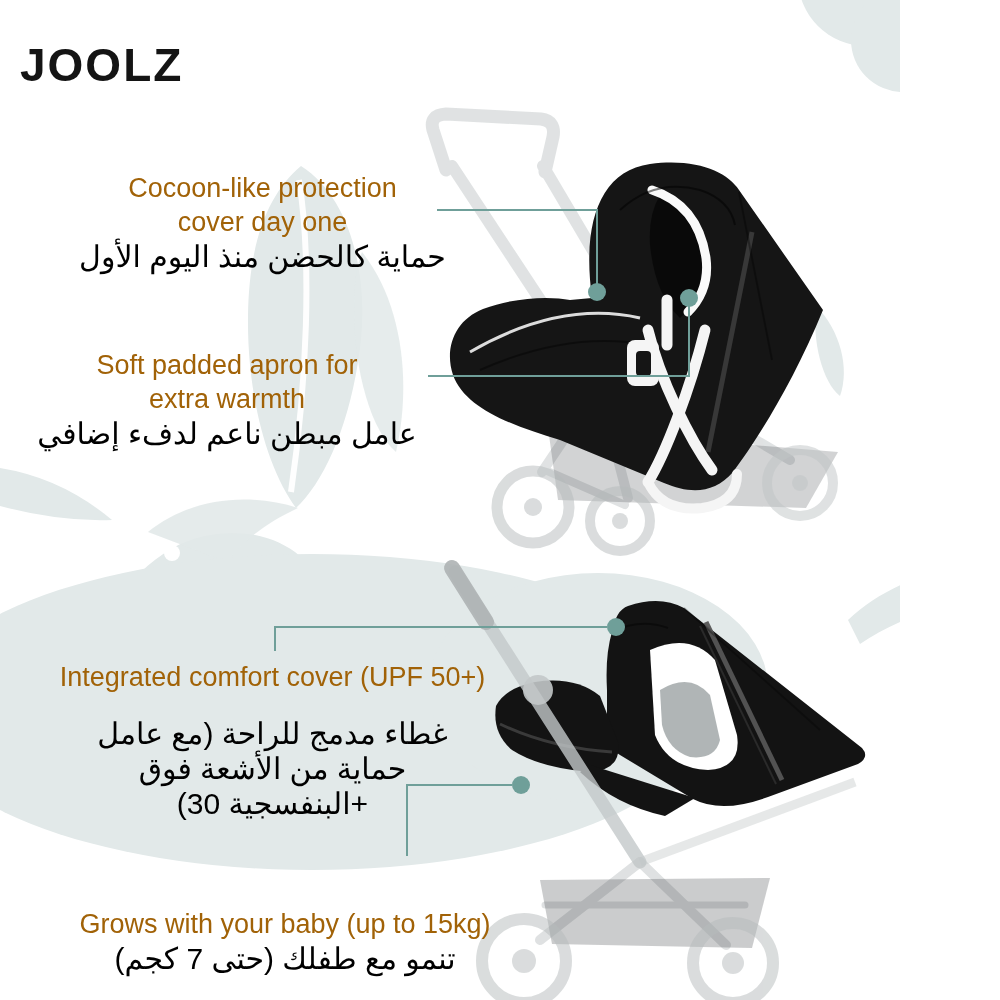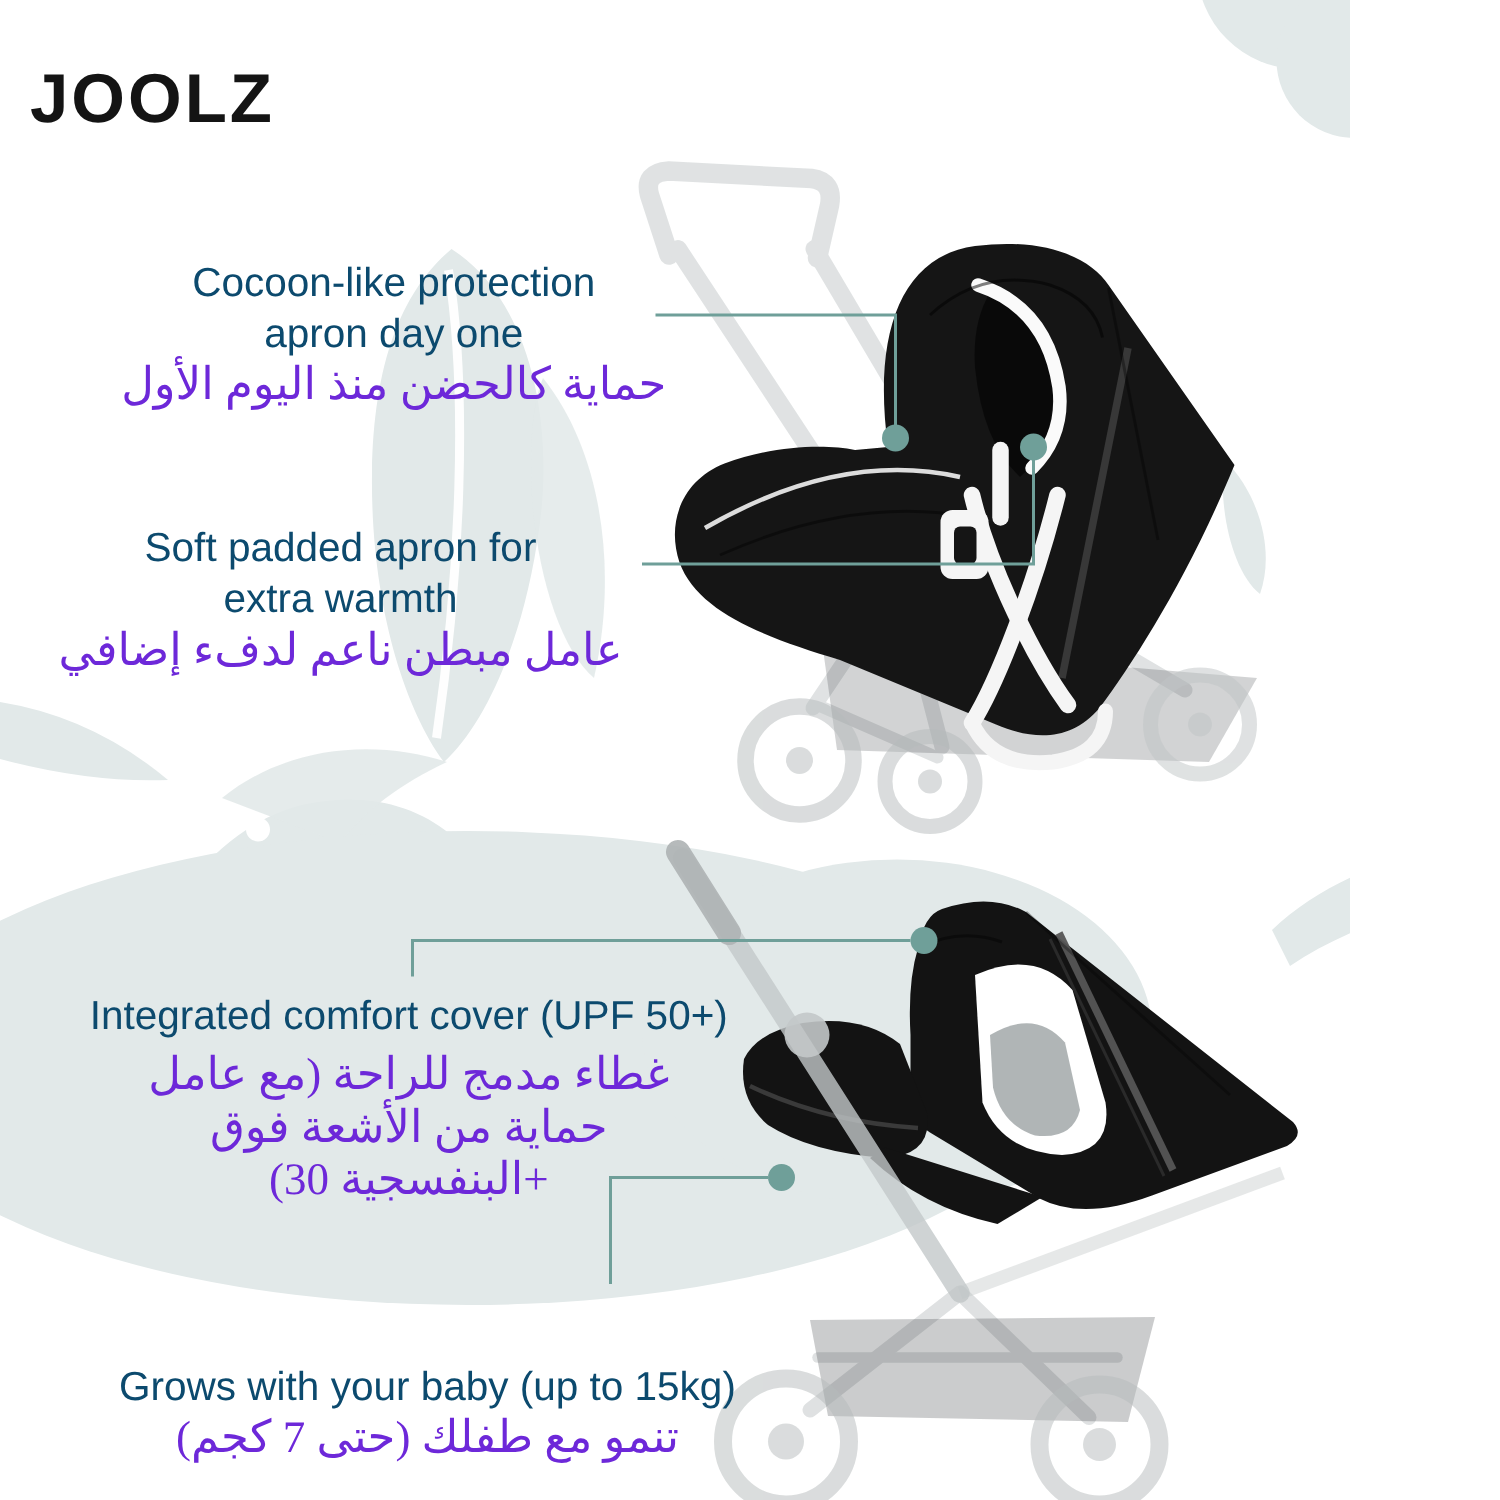--- a/index.html
+++ b/index.html
@@ -6,30 +6,30 @@
   .canvas{
     position:relative;width:900px;height:1000px;background:#ffffff;
     overflow:hidden;font-family:"Liberation Sans",sans-serif;color:#1b1b1b;
   }
   .layer{position:absolute;left:0;top:0;width:1000px;height:1000px;}
   .logo{
     position:absolute;left:20px;top:38px;font-size:46px;font-weight:800;
     letter-spacing:2px;color:#141414;font-family:"Liberation Sans",sans-serif;
   }
   .feature{position:absolute;text-align:center;z-index:6;}
-  .feature .en{font-size:27px;line-height:34px;color:#0c4a6e;}
+  .feature .en{font-size:27px;line-height:34px;color:#a16207;}
   .feature .ar{
-    font-size:30px;line-height:36px;color:#6d28d9;
-    font-family:Liberation Serif, serif;direction:rtl;
+    font-size:30px;line-height:36px;color:#000000;
+    font-family:Liberation Sans, sans-serif;direction:rtl;
   }
   .f1{left:40px;top:171px;width:445px;}
   .f2{left:7px;top:348px;width:440px;}
   .f3{left:35px;top:660px;width:475px;}
   .f3 .ar{line-height:35px;}
-  .f3 .ar.first{margin-top:5px;}
+  .f3 .ar.first{margin-top:22px;}
   .f4{left:40px;top:868px;width:490px;margin-top:39px;}
 </style>
 </head>
 <body>
 
 <div class="canvas">
 
   <svg class="layer" viewBox="0 0 1000 1000" aria-hidden="true">
     <g fill="#e2e9e9">
 
@@ -141,21 +141,21 @@
       <circle cx="689" cy="298" r="9"></circle>
       <circle cx="616" cy="627" r="9"></circle>
       <circle cx="521" cy="785" r="9"></circle>
     </g>
   </svg>
 
   <div class="logo">JOOLZ</div>
 
   <div class="feature f1">
     <div class="en">Cocoon-like protection</div>
-    <div class="en">apron day one</div>
+    <div class="en">cover day one</div>
     <div class="ar" dir="rtl">حماية كالحضن منذ اليوم الأول</div>
   </div>
 
   <div class="feature f2">
     <div class="en">Soft padded apron for</div>
     <div class="en">extra warmth</div>
     <div class="ar" dir="rtl">عامل مبطن ناعم لدفء إضافي</div>
   </div>
 
   <div class="feature f3">

